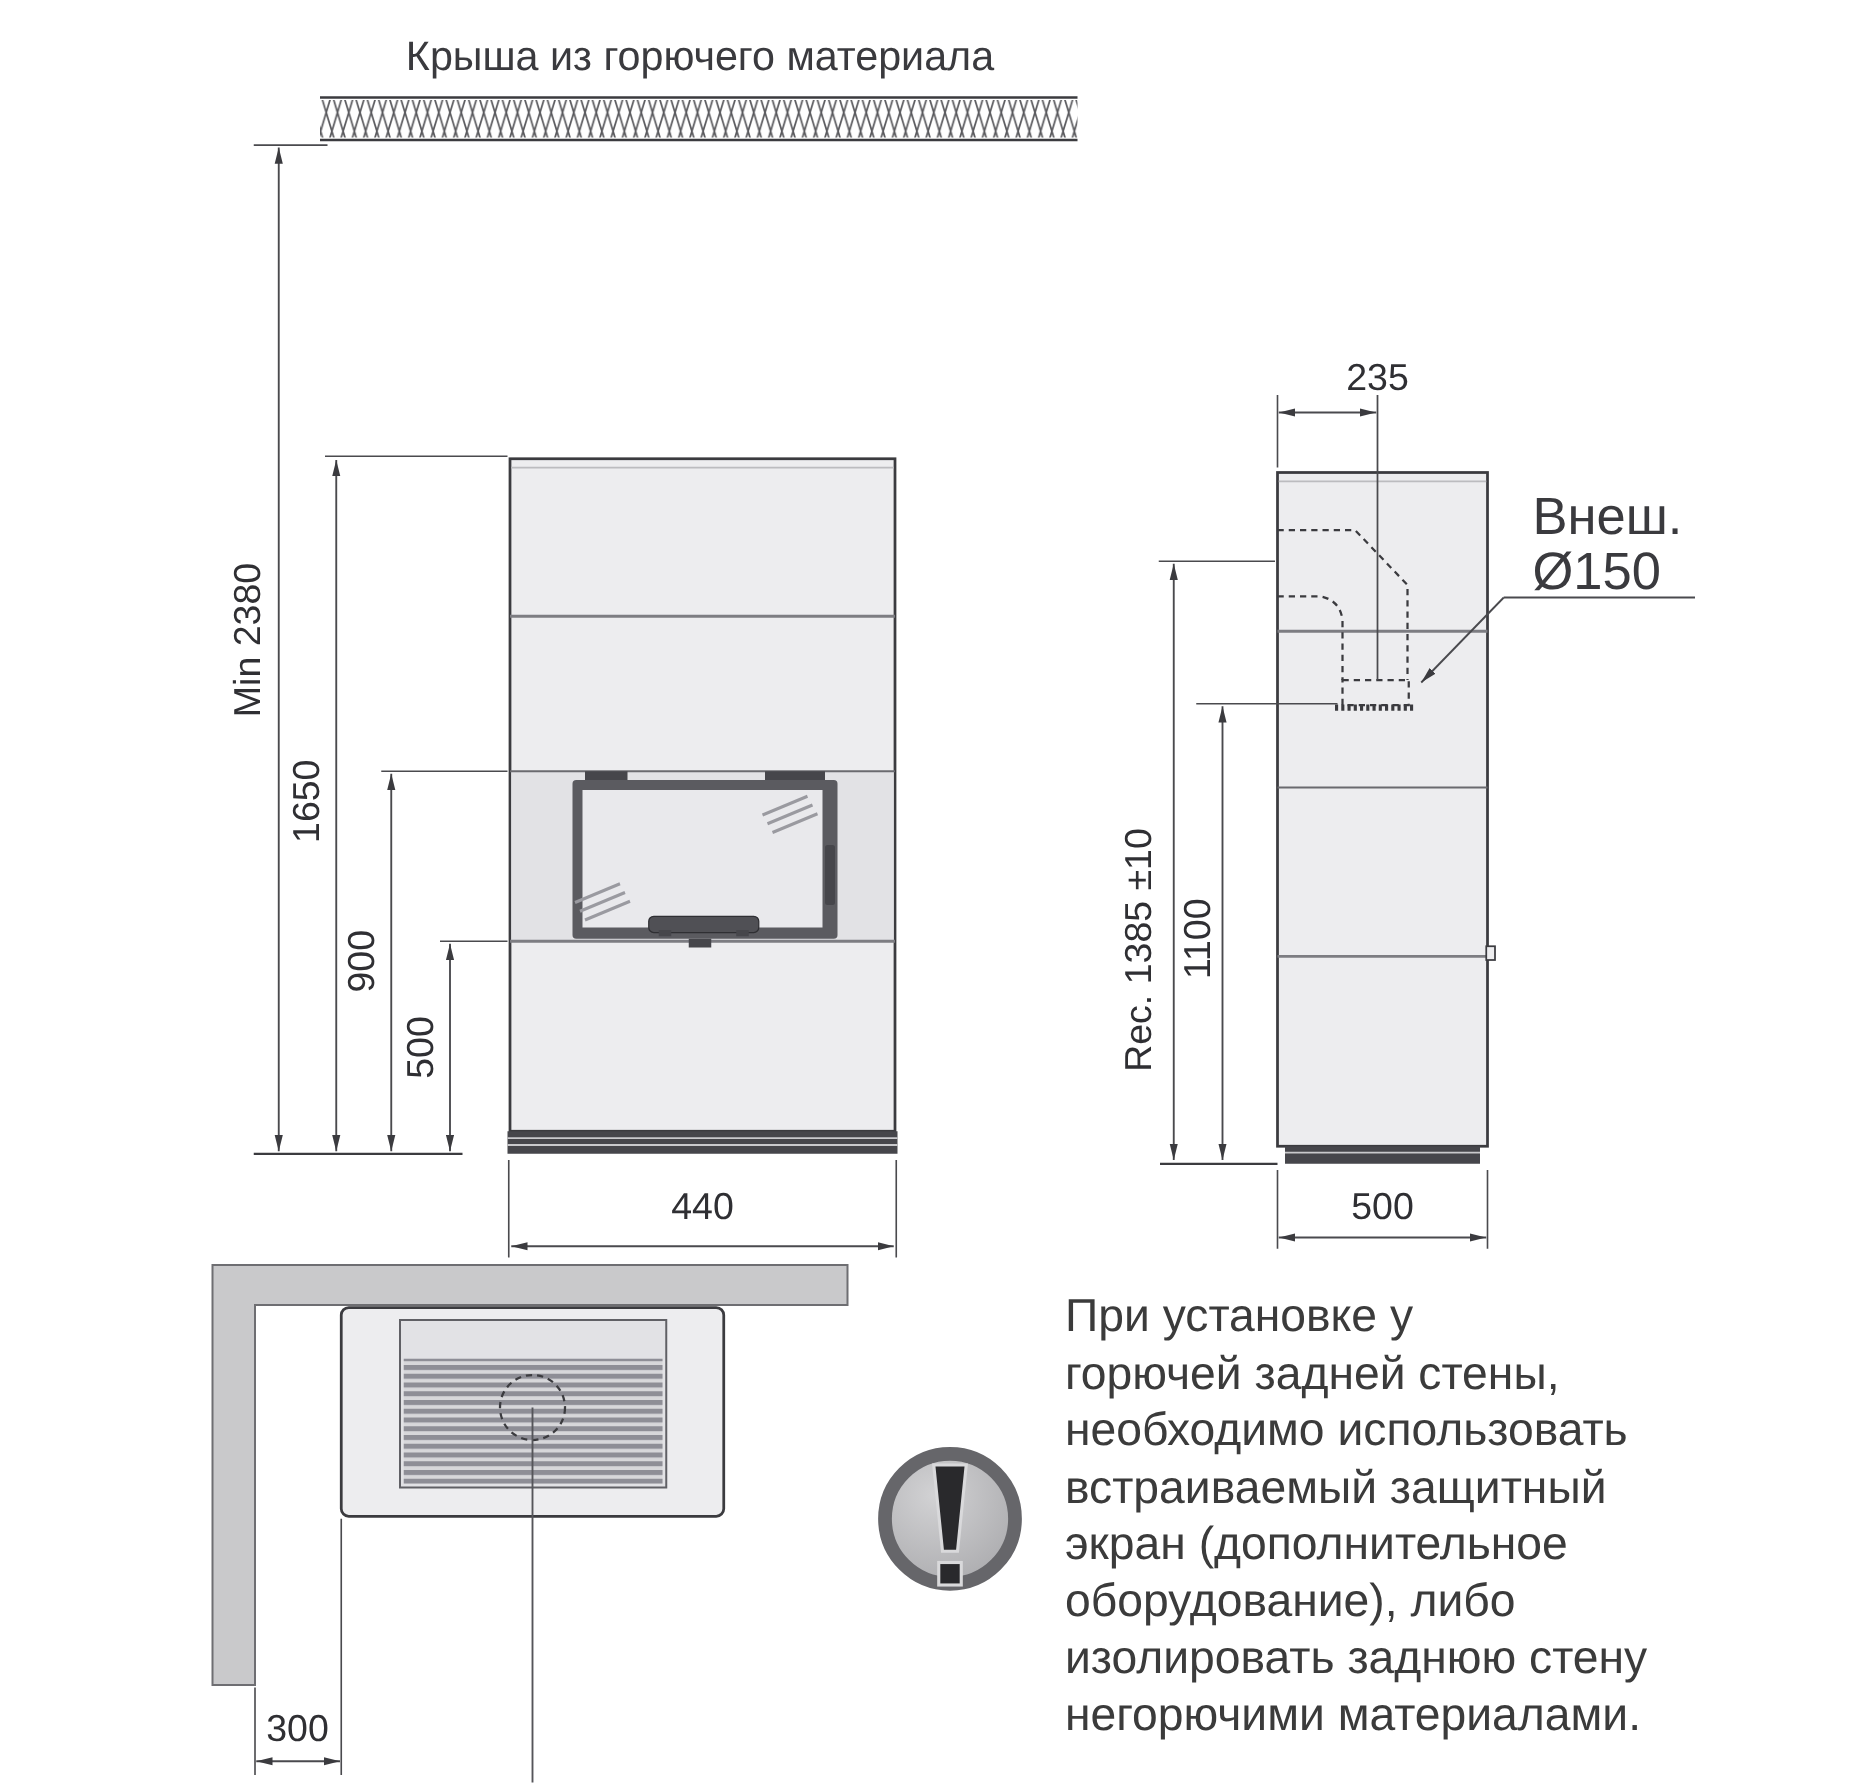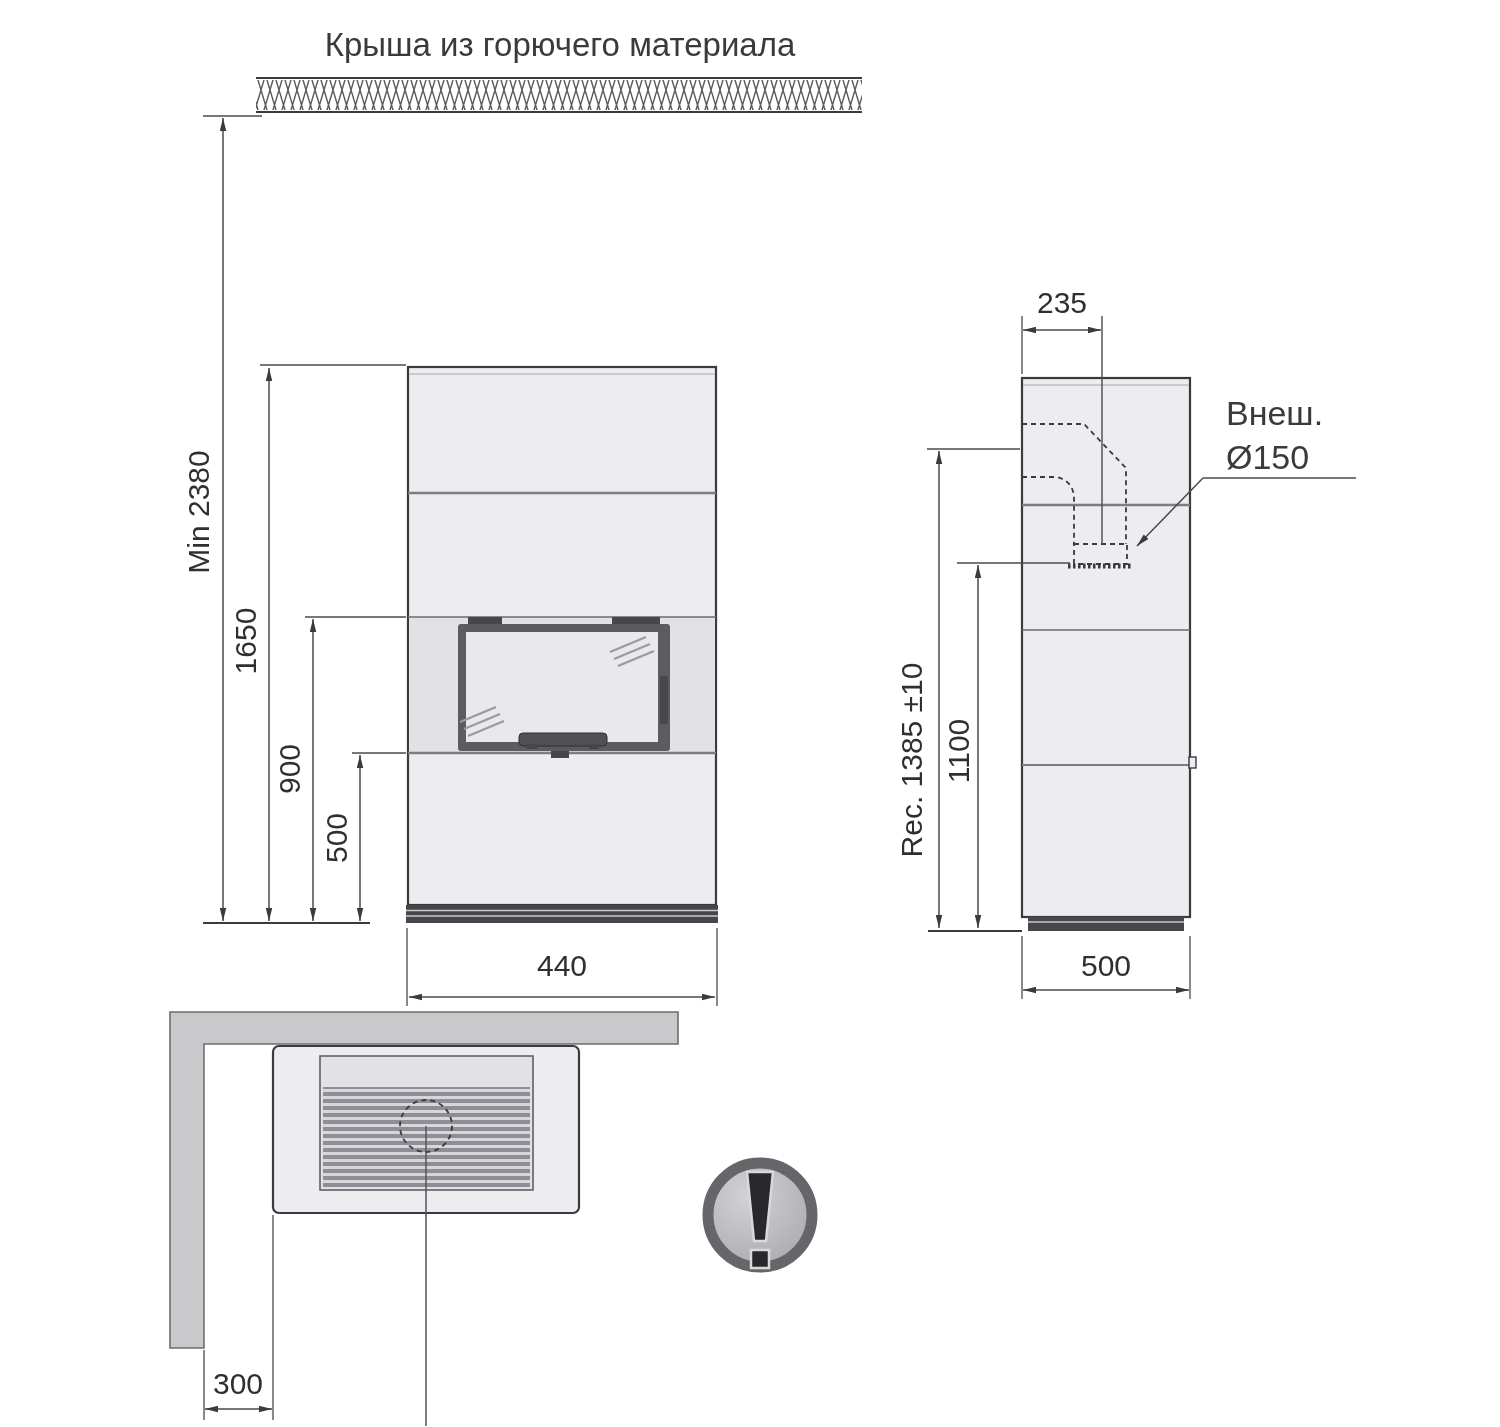--- a/index.html
+++ b/index.html
@@ -21,21 +21,21 @@
   .vlabel{transform:translate(-50%,-50%) rotate(-90deg);}
   .title-label{
     position:absolute;
     left:250px;top:26px;width:620px;
     text-align:center;
     font-size:33px;color:#3a3a3e;
   }
   .flue-label{
     position:absolute;
     left:1226px;top:391px;
-    font-size:34px;line-height:44px;color:#3a3a3e;
+    font-size:42px;line-height:44px;color:#3a3a3e;
     white-space:pre-line;
   }
   .warning-text{
     position:absolute;
     left:852px;top:1030px;width:530px;
     font-size:37px;line-height:45.5px;
     color:#3b3b3b;
     white-space:pre-line;
   }
 </style>
@@ -177,22 +177,30 @@
   </svg>
 
   <div class="title-label">Крыша из горючего материала</div>
 
   <div class="label vlabel" style="left:199px;top:512px;">Min 2380</div>
   <div class="label vlabel" style="left:246px;top:641px;">1650</div>
   <div class="label vlabel" style="left:290px;top:769px;">900</div>
   <div class="label vlabel" style="left:337px;top:838px;">500</div>
   <div class="label hlabel" style="left:562px;top:966px;">440</div>
 
-  <div class="label hlabel" style="left:1062px;top:303px;">235</div>
+  <div class="label hlabel" style="left:1102px;top:303px;">235</div>
   <div class="flue-label">Внеш.
 Ø150</div>
   <div class="label vlabel" style="left:912px;top:760px;">Rec. 1385 ±10</div>
   <div class="label vlabel" style="left:959px;top:751px;">1100</div>
   <div class="label hlabel" style="left:1106px;top:966px;">500</div>
 
   <div class="label hlabel" style="left:238px;top:1384px;">300</div>
 
+  <div class="warning-text">При установке у
+горючей задней стены,
+необходимо использовать
+встраиваемый защитный
+экран (дополнительное
+оборудование), либо
+изолировать заднюю стену
+негорючими материалами.</div>
 </div>
 
 </body></html>

